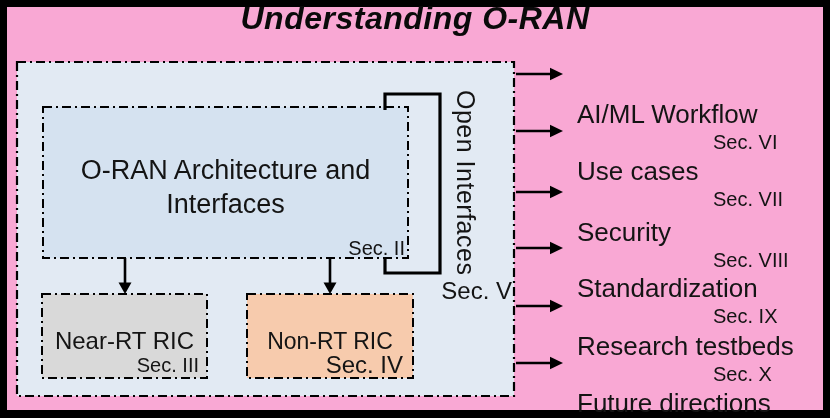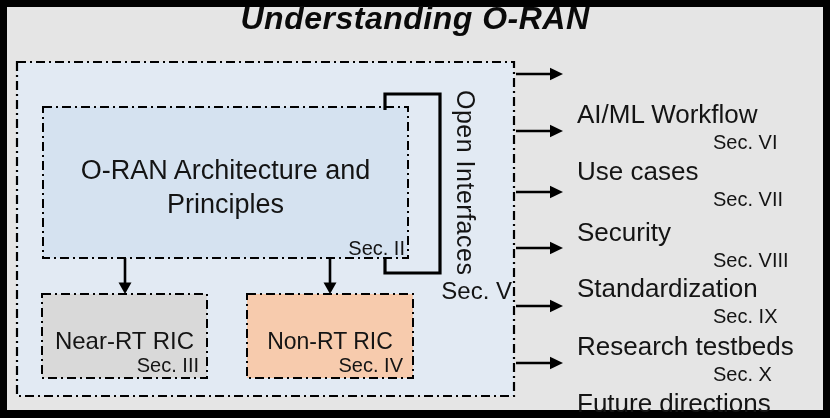--- a/index.html
+++ b/index.html
@@ -1,21 +1,21 @@
 <!DOCTYPE html>
 <html><head>
 <meta charset="utf-8">
 <style>
   * { margin: 0; padding: 0; box-sizing: border-box; }
   html, body { background: #ffffff; }
   .stage {
     position: relative;
     width: 830px;
     height: 418px;
-    background: #e5e5e5;
+    background: #f9a8d4;
     overflow: hidden;
     font-family: "Liberation Sans", sans-serif;
     color: #141414;
   }
   .layer { position: absolute; left: 0; top: 0; }
   .txt { position: absolute; white-space: nowrap; }
 
   .title {
     left: 0; top: 9; width: 830px;
     text-align: center;
@@ -30,21 +30,21 @@
     left: 43px; top: 153px; width: 365px;
     text-align: center;
     font-size: 27px; line-height: 34px;
     white-space: normal;
   }
   .arch-sec   { left: 43px;  top: 236px; width: 362px; text-align: right; font-size: 20px; line-height: 24px; }
 
   .near-label { left: 42px;  top: 327px; width: 165px; text-align: center; font-size: 24px; line-height: 28px; }
   .near-sec   { left: 42px;  top: 353px; width: 165px; text-align: right; padding-right: 8px; font-size: 20px; line-height: 24px; }
   .non-label  { left: 247px; top: 327px; width: 166px; text-align: center; font-size: 23px; line-height: 28px; }
-  .non-sec    { left: 247px; top: 353px; width: 166px; text-align: right; padding-right: 10px; font-size: 20px; line-height: 24px; }
+  .non-sec    { left: 247px; top: 353px; width: 166px; text-align: right; padding-right: 10px; font-size: 24px; line-height: 24px; }
 
   .open-label {
     left: 449px; top: 90px; height: 190px;
     writing-mode: vertical-rl;
     text-orientation: mixed;
     font-size: 25px;
     line-height: 34px;
     letter-spacing: 0.5px;
   }
   .open-sec   { left: 432px; top: 279px; width: 80px; text-align: right; font-size: 24px; line-height: 24px; }
@@ -116,21 +116,21 @@
     </g>
 
     <rect x="3.5" y="3.5" width="823" height="411" fill="none" stroke="#000" stroke-width="7"></rect>
     <rect x="0" y="410" width="830" height="8" fill="#000"></rect>
   </svg>
 
   <div class="txt title">Understanding O-RAN</div>
 
   <div class="txt arch-label">
     <span style="display:block">O-RAN Architecture and</span>
-    <span style="display:block">Principles</span>
+    <span style="display:block">Interfaces</span>
   </div>
   <div class="txt near-label">Near-RT RIC</div>
 
   <div class="txt arch-sec">Sec. II</div>
   <div class="txt near-sec">Sec. III</div>
 
   <div class="txt non-label">Non-RT RIC</div>
   <div class="txt non-sec">Sec. IV</div>
 
   <div class="txt open-label">Open Interfaces</div>

